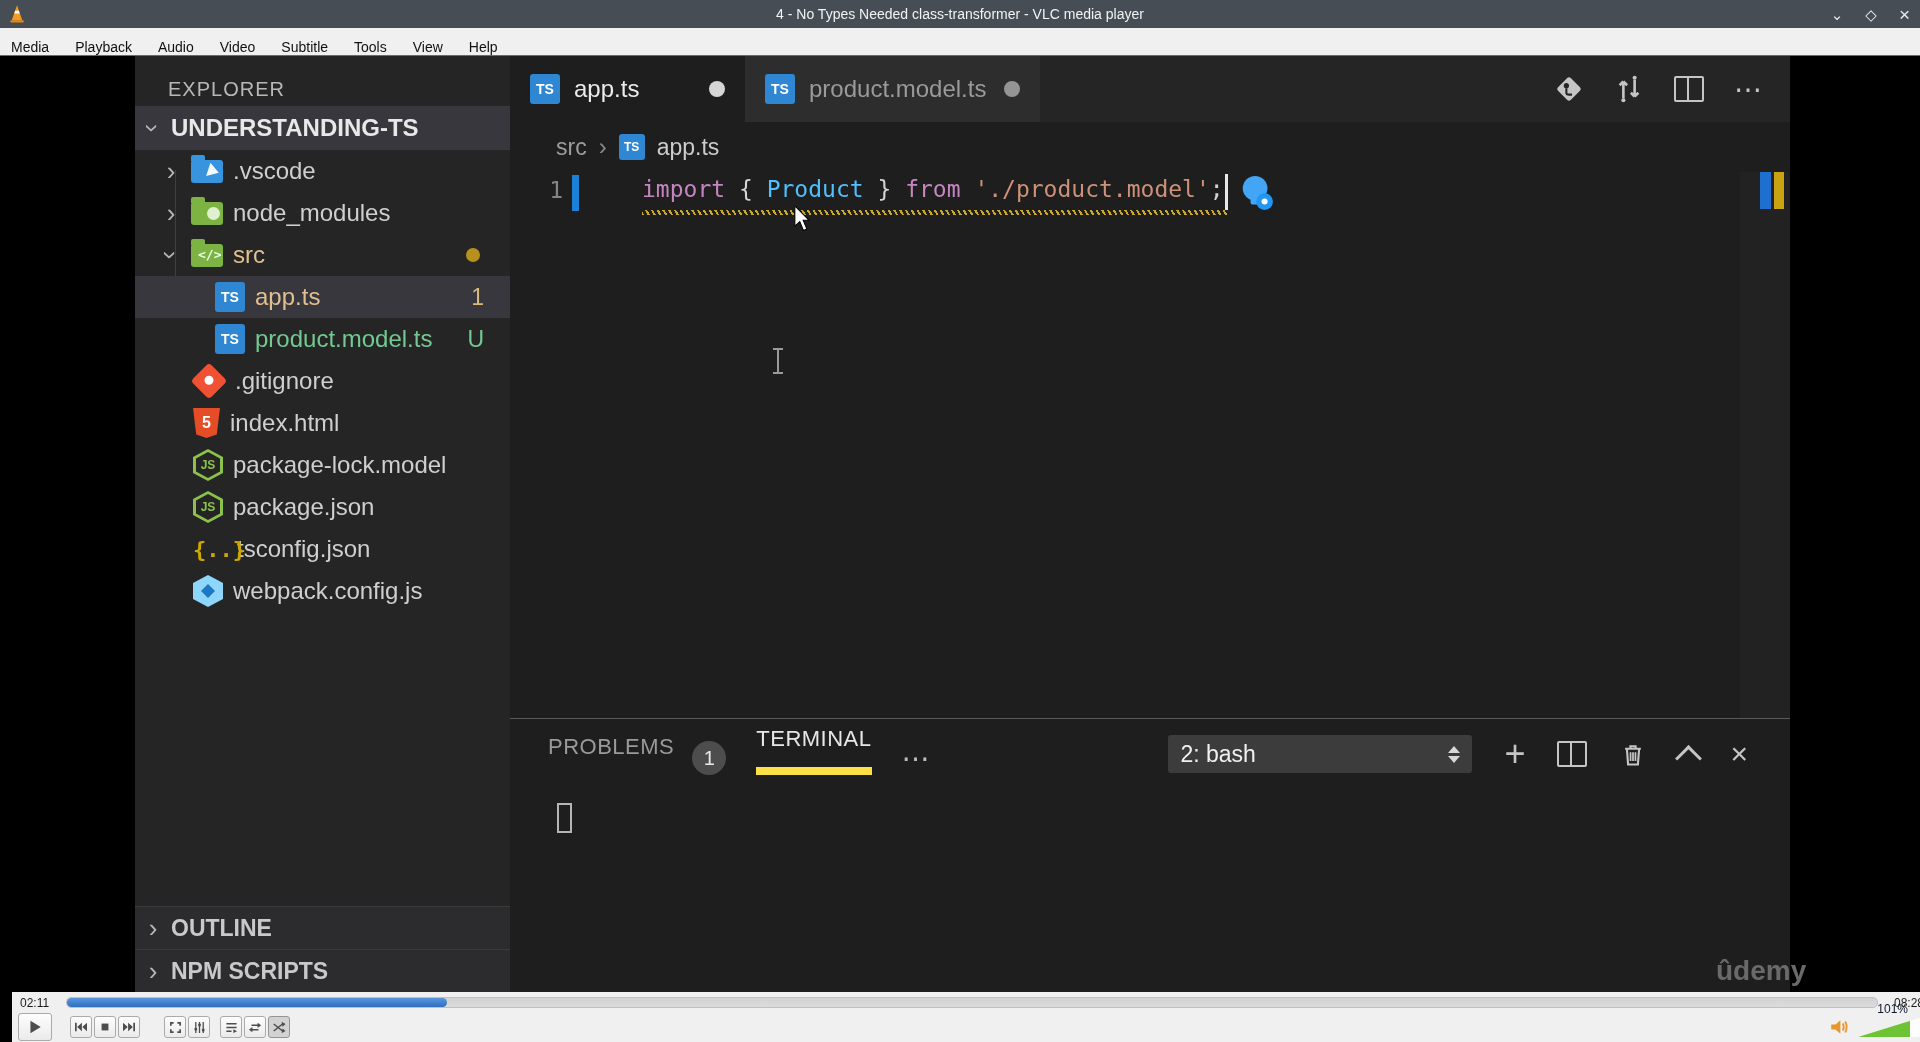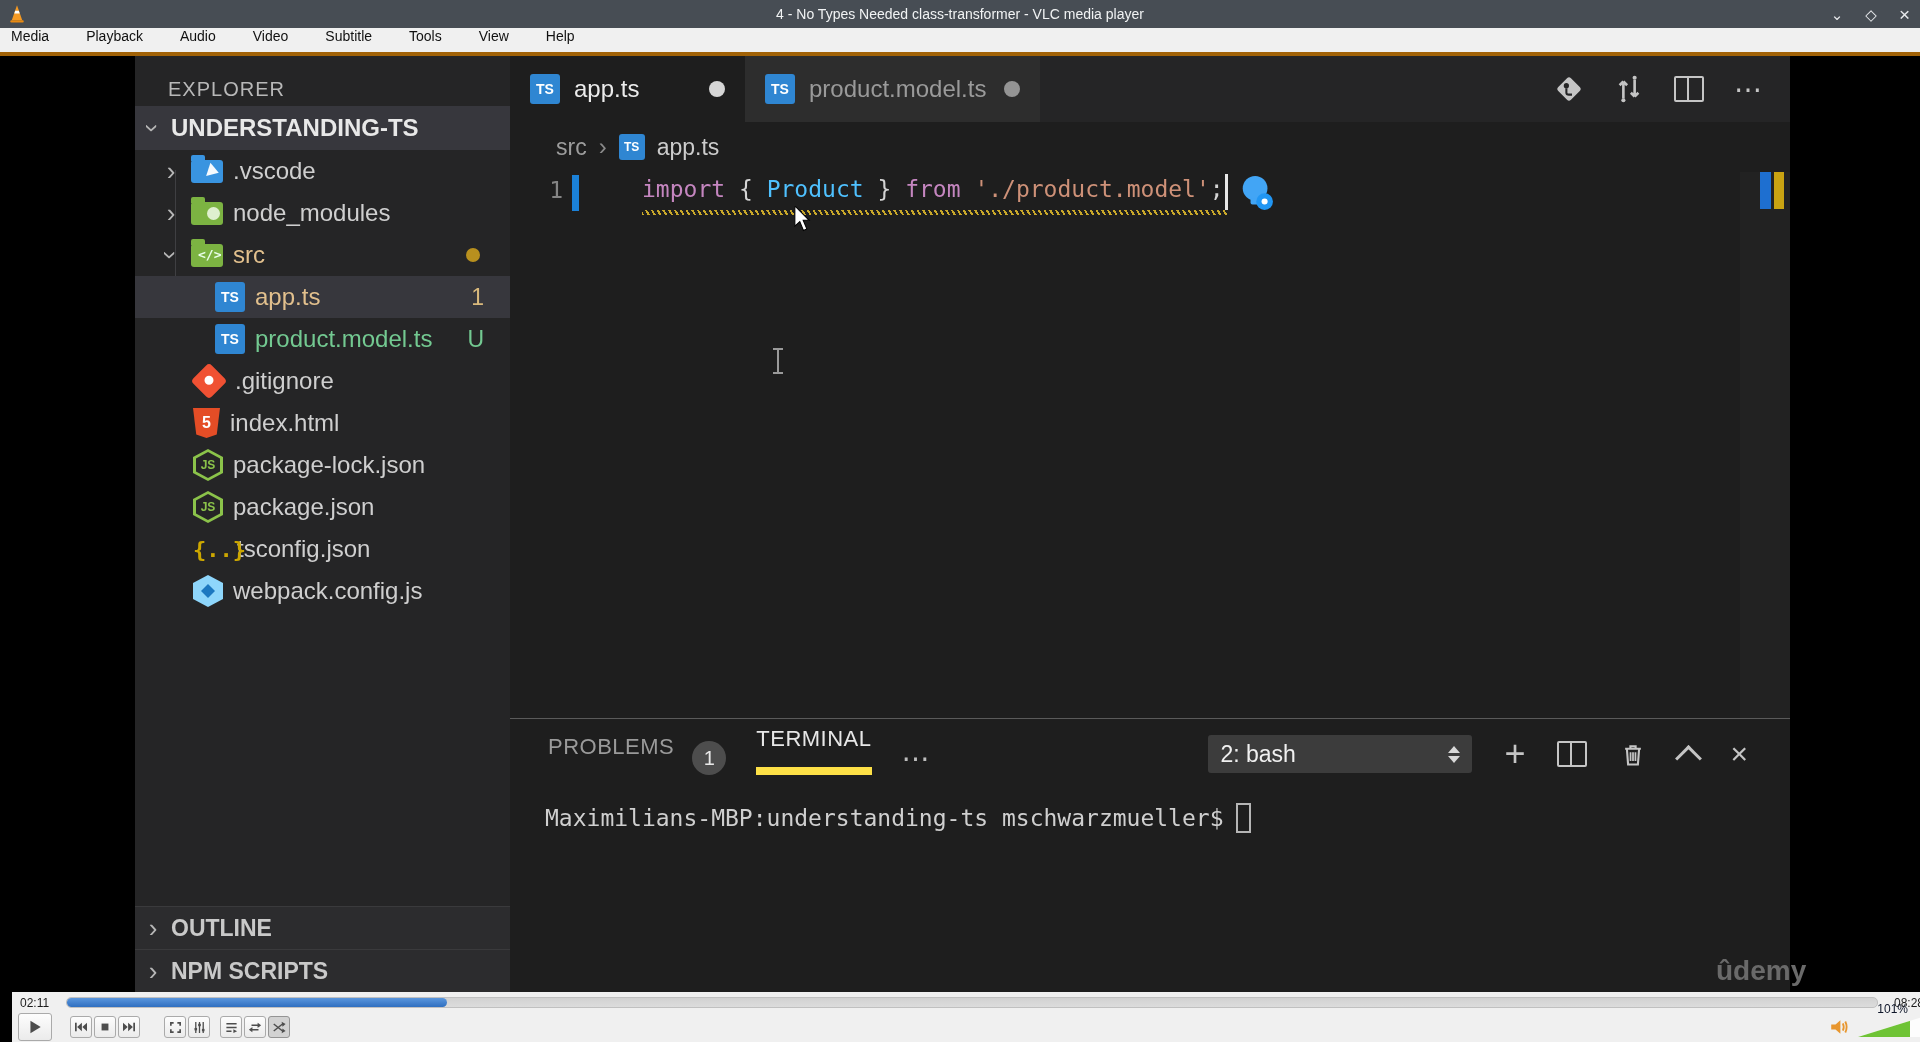--- a/index.html
+++ b/index.html
@@ -7,22 +7,22 @@
   .window{position:relative;width:1920px;height:1042px}
 
   
   .titlebar{position:absolute;left:0;top:0;width:100%;height:28px;background:#474d54;display:flex;align-items:center}
   .titlebar .cone{position:absolute;left:7px;top:4px;width:20px;height:20px}
   .titlebar .title{position:absolute;left:0;width:100%;text-align:center;color:#f1f3f4;font-size:14px}
   .win-controls{position:absolute;right:10px;top:0;height:28px;display:flex;align-items:center;gap:22px;color:#e8eaed}
   .win-controls span{font-size:15px;line-height:1;cursor:default}
 
   
-  .menubar{position:absolute;left:0;top:28px;width:100%;height:28px;background:#f0f0f0;border-bottom:4px solid #a16207;
-    display:flex;align-items:flex-start;gap:15px;box-sizing:border-box}
+  .menubar{position:absolute;left:0;top:28px;width:100%;height:28px;background:#f0f0f0;border-bottom:1px solid #a16207;
+    display:flex;align-items:flex-end;gap:4px;box-sizing:border-box}
   .menubar span{font-size:14px;color:#111;padding:0 11px}
 
   
   .video-area{position:absolute;left:0;top:56px;width:1920px;height:936px;background:#000}
   .vscode{position:absolute;left:135px;top:0;width:1655px;height:936px;background:#1e1e1e;font-size:24px}
 
   
   .sidebar{position:absolute;left:0;top:0;width:375px;height:936px;background:#252526;color:#cfcfcf}
   .expl-title{padding:22px 0 0 33px;font-size:20px;letter-spacing:1px;color:#b8b8b8;height:50px;box-sizing:border-box}
   .proj-row{height:44px;display:flex;align-items:center;background:#37373d;padding-left:8px;gap:8px;
@@ -113,21 +113,21 @@
   
   .panel{position:absolute;left:375px;top:662px;width:1280px;height:274px;background:#1e1e1e;
     border-top:1px solid #5a5a5a;box-sizing:border-box}
   .panel-tabs{height:56px;display:flex;align-items:flex-end;padding-left:38px;gap:30px}
   .ptab{font-size:22px;color:#9a9a9a;letter-spacing:.5px;display:flex;align-items:center;height:100%;cursor:pointer}
   .ptab.active{color:#e7e7e7;border-bottom:8px solid #fde047}
   .pbadge{width:34px;height:34px;border-radius:50%;background:#4d4d4d;color:#e8e8e8;display:flex;align-items:center;
     justify-content:center;font-size:20px;margin-left:-12px}
   .pellips{color:#bdbdbd;font-size:28px;letter-spacing:2px;cursor:pointer}
   .panel-actions{margin-left:auto;display:flex;align-items:center;gap:32px;padding-right:42px;color:#c5c5c5}
-  .shellsel{width:264px;height:38px;background:#3c3c3c;border-radius:3px;display:flex;align-items:center;
+  .shellsel{width:304px;height:38px;background:#3c3c3c;border-radius:3px;display:flex;align-items:center;
     padding:0 12px;box-sizing:border-box;font-size:23px;color:#f0f0f0;cursor:pointer}
   .spin{margin-left:auto;display:flex;flex-direction:column;gap:3px;align-items:center}
   .spin b{width:0;height:0;border-left:6px solid transparent;border-right:6px solid transparent}
   .spin b.up{border-bottom:7px solid #d8d8d8}
   .spin b.dn{border-top:7px solid #d8d8d8}
   .pa-plus{font-size:36px;font-weight:lighter;cursor:pointer}
   .splitic{width:26px;height:22px;border:2px solid #c5c5c5;border-radius:2px;position:relative;cursor:pointer}
   .splitic::after{content:"";position:absolute;left:11px;top:0;width:2px;height:100%;background:#c5c5c5}
   .chevup{width:16px;height:16px;border-left:3px solid #c5c5c5;border-top:3px solid #c5c5c5;
     transform:rotate(45deg);margin-top:8px;cursor:pointer}
@@ -228,21 +228,21 @@
           <span class="lbl">.gitignore</span>
         </div>
         <div class="trow filerow">
           <span class="fic ic-html">5</span>
           <span class="lbl">index.html</span>
         </div>
         <div class="trow filerow">
           <span class="fic ic-node">
               <i>JS</i>
             </span>
-          <span class="lbl">package-lock.json</span>
+          <span class="lbl">package-lock.model</span>
         </div>
         <div class="trow filerow">
           <span class="fic ic-node">
               <i>JS</i>
             </span>
           <span class="lbl">package.json</span>
         </div>
         <div class="trow filerow">
           <span class="fic ic-braces">{..}</span>
           <span class="lbl">tsconfig.json</span>
@@ -341,21 +341,20 @@
             <span class="splitic"></span>
             <svg width="28" height="28" viewBox="0 0 16 16">
               <path d="M3.5 5 h9 M6.5 5 V3.6 h3 V5 M4.5 5 l0.7 9 h5.6 l0.7 -9" fill="none" stroke="#c5c5c5" stroke-width="1.2"></path>
               <path d="M6.6 7 v5 M8 7 v5 M9.4 7 v5" stroke="#c5c5c5" stroke-width="1"></path>
             </svg>
             <span class="chevup"></span>
             <span class="pclose">×</span>
           </div>
         </div>
         <div class="term">
-          <span>Maximilians-MBP:understanding-ts mschwarzmueller$</span>
           <span class="termcursor"></span>
         </div>
         <div class="watermark">ûdemy</div>
       </div>
 
     </div>
   </div>
 
   <div class="controlbar">
     <div class="seekrow">

